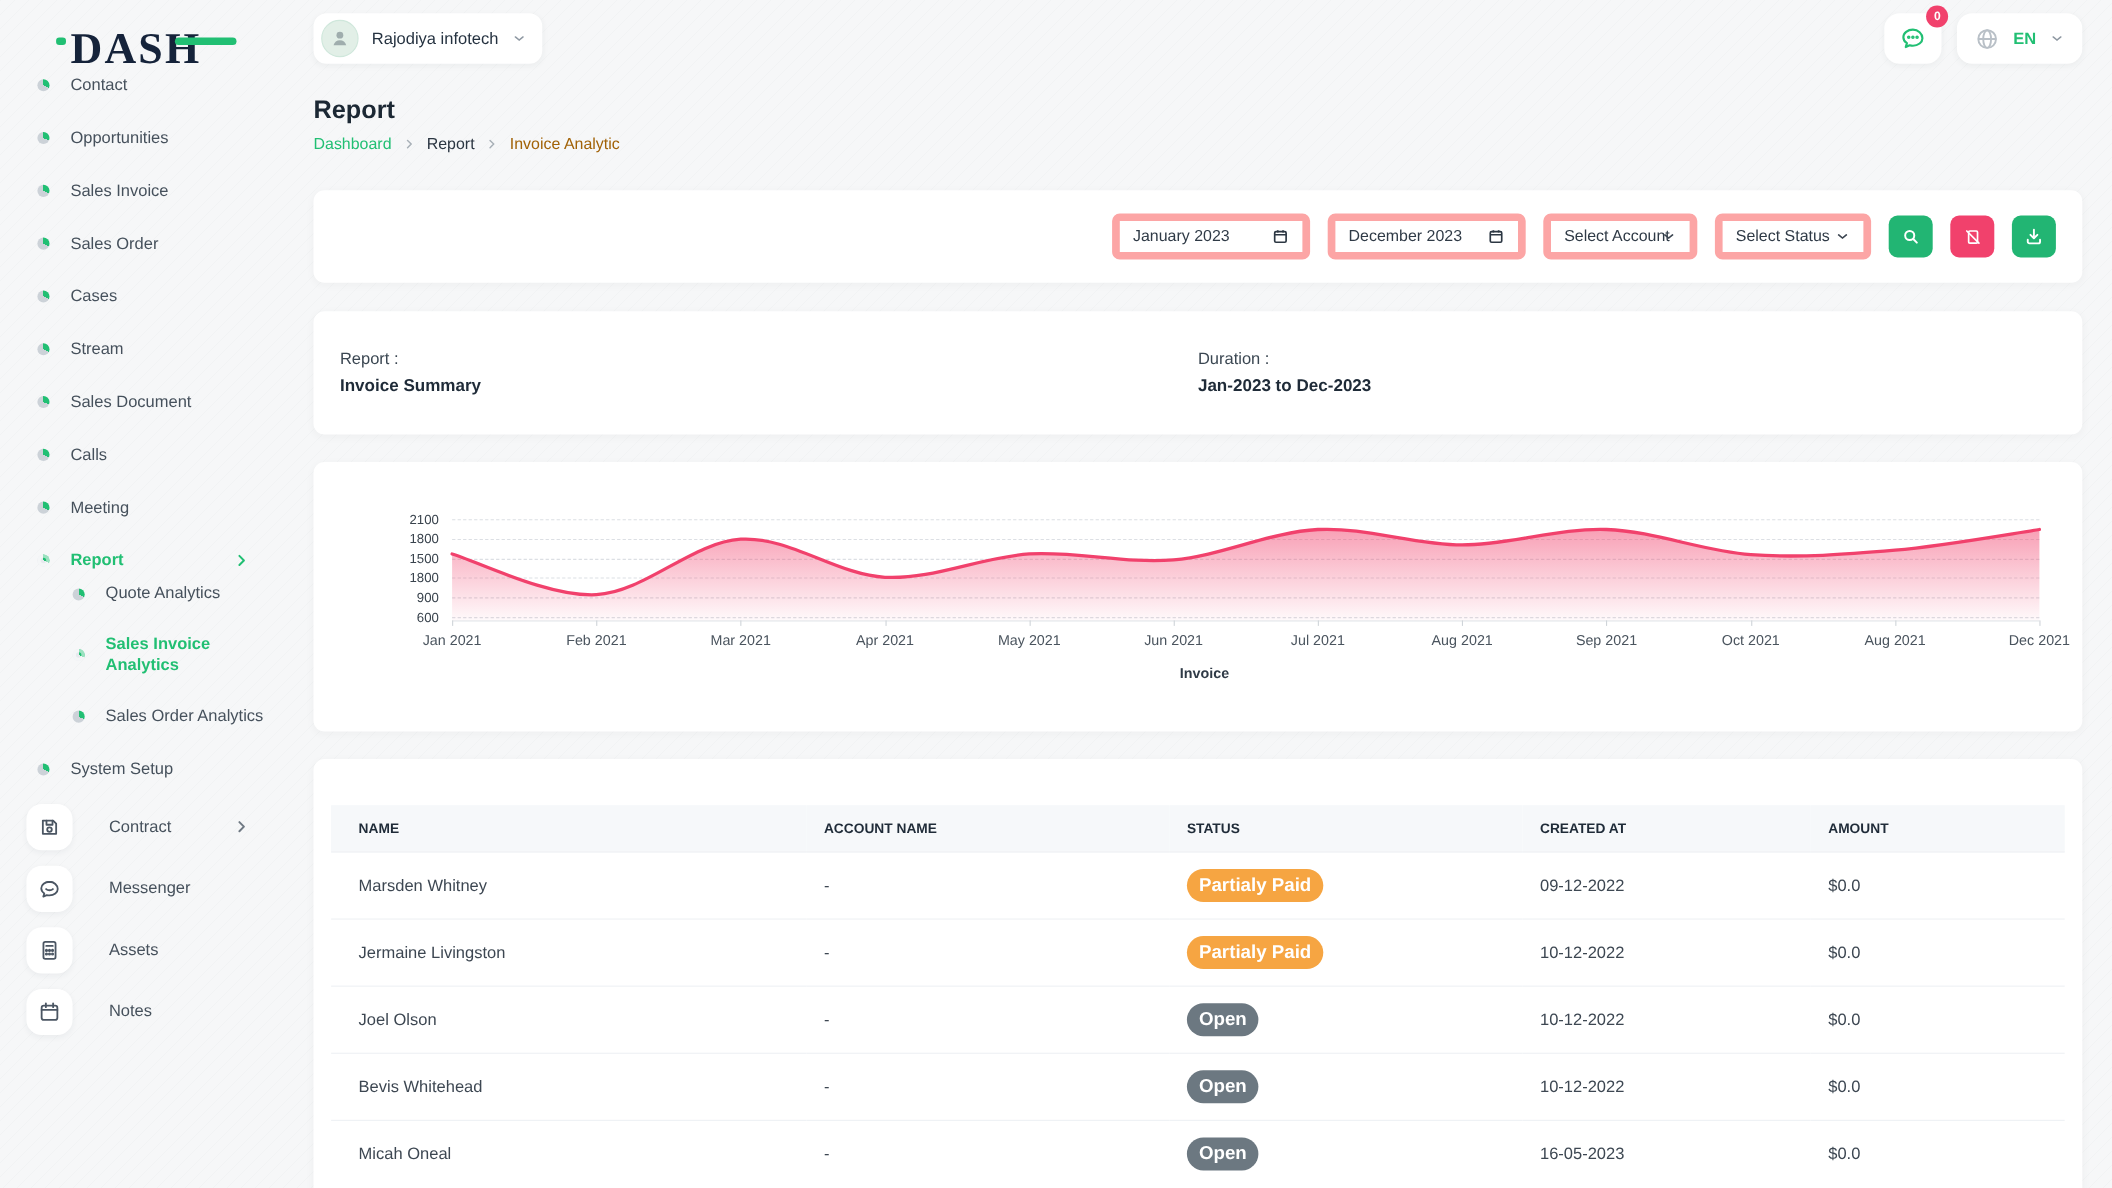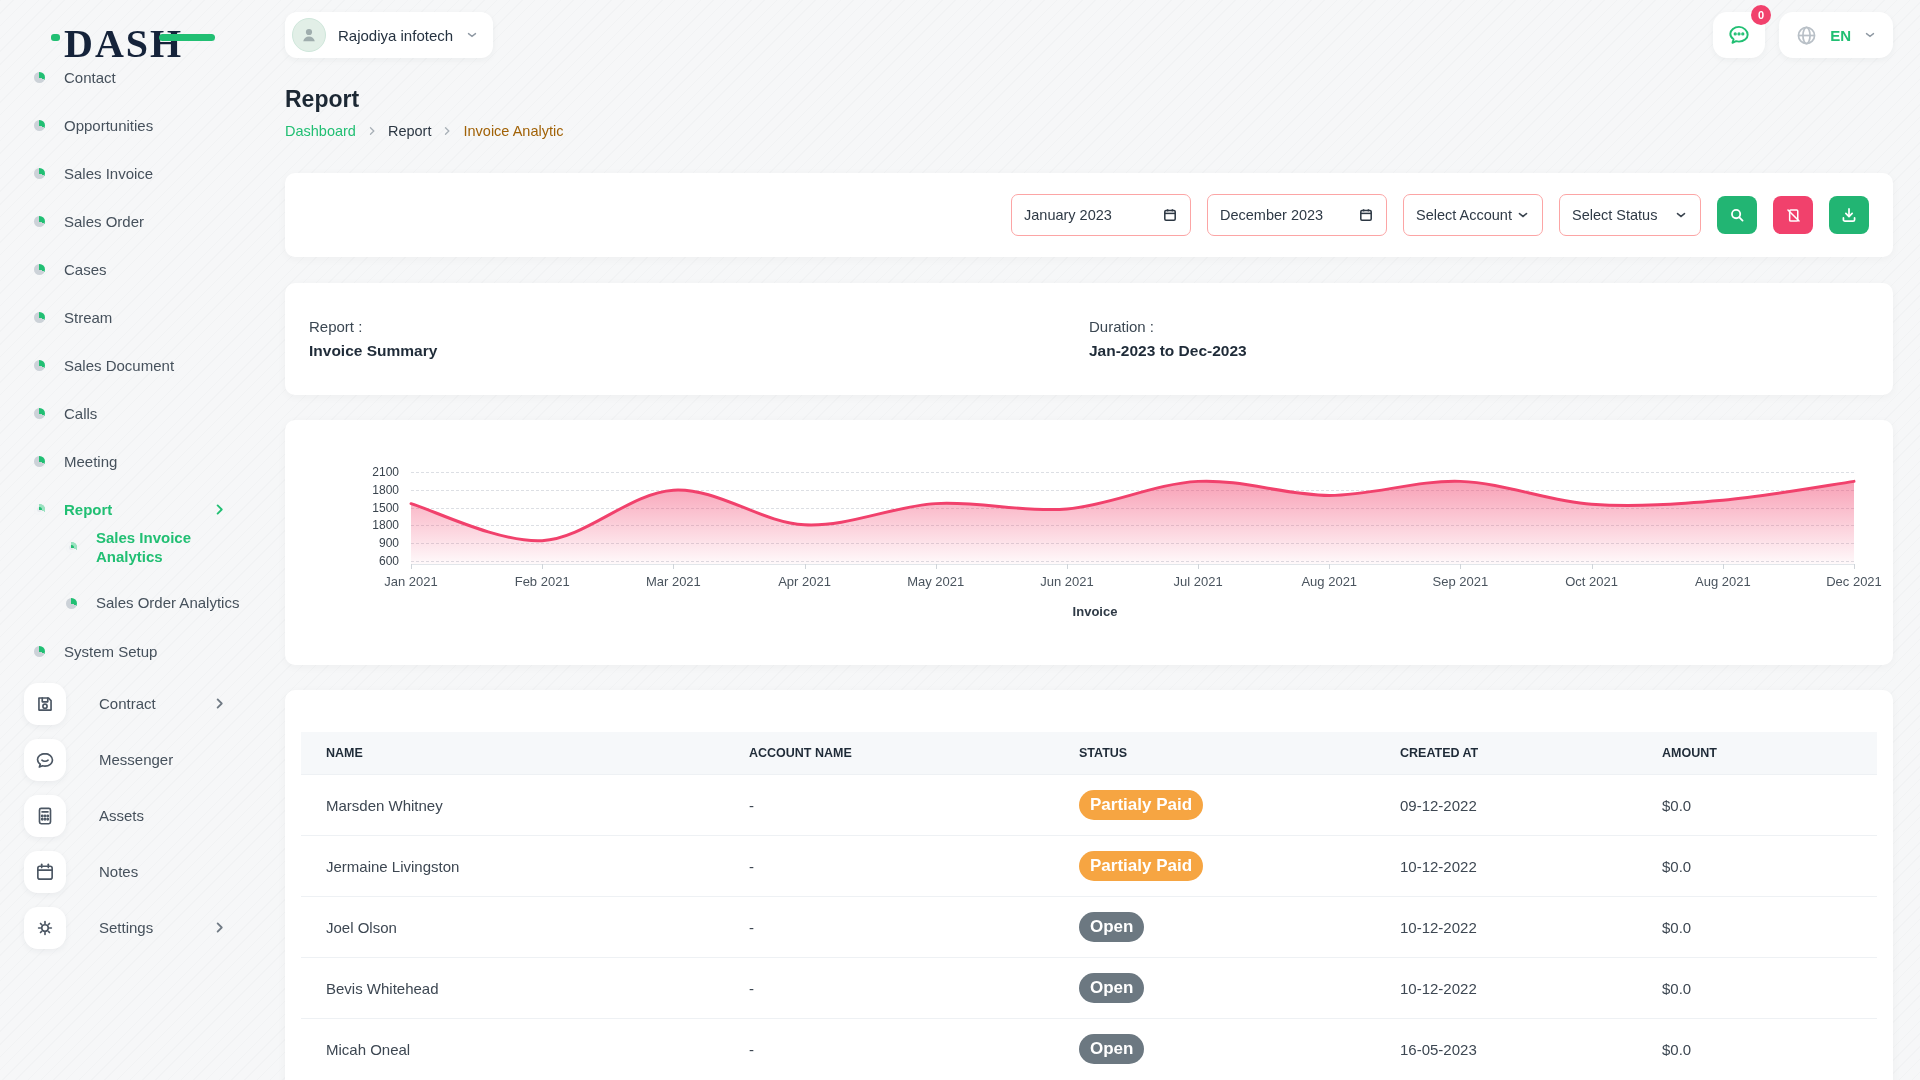--- a/index.html
+++ b/index.html
@@ -65,21 +65,21 @@
   .breadcrumb .crumb { color:#2b3642; }
   .breadcrumb .crumb.link { color:#21bf73; cursor:pointer; }
   .breadcrumb .crumb.muted { color:#a16207; }
   .breadcrumb .sep { color:#a8b0b7; font-size:12px; }
 
   .card { background:#fff; border-radius:10px; box-shadow:0 2px 8px rgba(40,50,60,0.04); }
 
   
   .filter-card { margin-top:34px; height:84px; display:flex; align-items:center;
                  justify-content:flex-end; gap:16px; padding:0 24px; }
-  .input-like { height:42px; background:#fff; border:1px solid #fca5a5; border-radius:7px;
+  .input-like { height:42px; background:#fff; border:7px solid #fca5a5; border-radius:7px;
                 display:flex; align-items:center; justify-content:space-between;
                 padding:0 12px; font-size:14.5px; color:#2f3a46; cursor:pointer; }
   .date-input { width:180px; }
   .select-input { width:140px; }
   .select-input.wide { width:142px; }
   .icon-btn { width:40px; height:38px; border:none; border-radius:8px; display:flex;
               align-items:center; justify-content:center; cursor:pointer; }
   .btn-green { background:#22b573; }
   .btn-pink  { background:#f1416c; }
 
@@ -161,20 +161,24 @@
       <div class="menu-item active">
         <span class="dot hollow"></span>
         <span class="label">Report</span>
         <span class="chev">
           <svg width="15" height="15" viewBox="0 0 20 20" fill="none" stroke="#21bf73" stroke-width="2.4" stroke-linecap="round" stroke-linejoin="round">
             <path d="M7.5 4.5 13 10l-5.5 5.5"></path>
           </svg>
         </span>
       </div>
       <div class="submenu">
+        <div class="menu-item">
+          <span class="dot"></span>
+          <span class="label">Quote Analytics</span>
+        </div>
         <div class="menu-item active">
           <span class="dot hollow"></span>
           <span class="label">Sales Invoice Analytics</span>
         </div>
         <div class="menu-item">
           <span class="dot"></span>
           <span class="label">Sales Order Analytics</span>
         </div>
       </div>
       <div class="menu-item">
@@ -223,34 +227,20 @@
       <div class="tool-item">
         <span class="tool-icon">
           <svg width="22" height="22" viewBox="0 0 20 20" fill="none" stroke="#4b5663" stroke-width="1.5" stroke-linecap="round" stroke-linejoin="round">
             <rect x="3.5" y="4.8" width="13" height="11.7" rx="1.8"></rect>
             <line x1="7" y1="3" x2="7" y2="6"></line>
             <line x1="13" y1="3" x2="13" y2="6"></line>
             <line x1="3.5" y1="8.3" x2="16.5" y2="8.3"></line>
           </svg>
         </span>
         <span>Notes</span>
-      </div>
-      <div class="tool-item">
-        <span class="tool-icon">
-          <svg width="22" height="22" viewBox="0 0 20 20" fill="none" stroke="#4b5663" stroke-width="1.5" stroke-linecap="round" stroke-linejoin="round">
-            <circle cx="10" cy="10" r="3"></circle>
-            <path d="M10 4.2v1.6M10 14.2v1.6M15.8 10h-1.6M5.8 10H4.2M14.1 5.9l-1.1 1.1M7 13l-1.1 1.1M14.1 14.1 13 13M7 7 5.9 5.9"></path>
-          </svg>
-        </span>
-        <span>Settings</span>
-        <span class="chev">
-          <svg width="15" height="15" viewBox="0 0 20 20" fill="none" stroke="#707a84" stroke-width="2.4" stroke-linecap="round" stroke-linejoin="round">
-            <path d="M7.5 4.5 13 10l-5.5 5.5"></path>
-          </svg>
-        </span>
       </div>
     </nav>
 </aside>
 
 <header class="topbar">
   <div class="company-pill">
     <span class="avatar">
       <svg width="20" height="20" viewBox="0 0 20 20" fill="#9fadad">
         <circle cx="10" cy="7" r="3.1"></circle>
         <path d="M4.2 16.2c.7-3.1 3-4.7 5.8-4.7s5.1 1.6 5.8 4.7z"></path>

